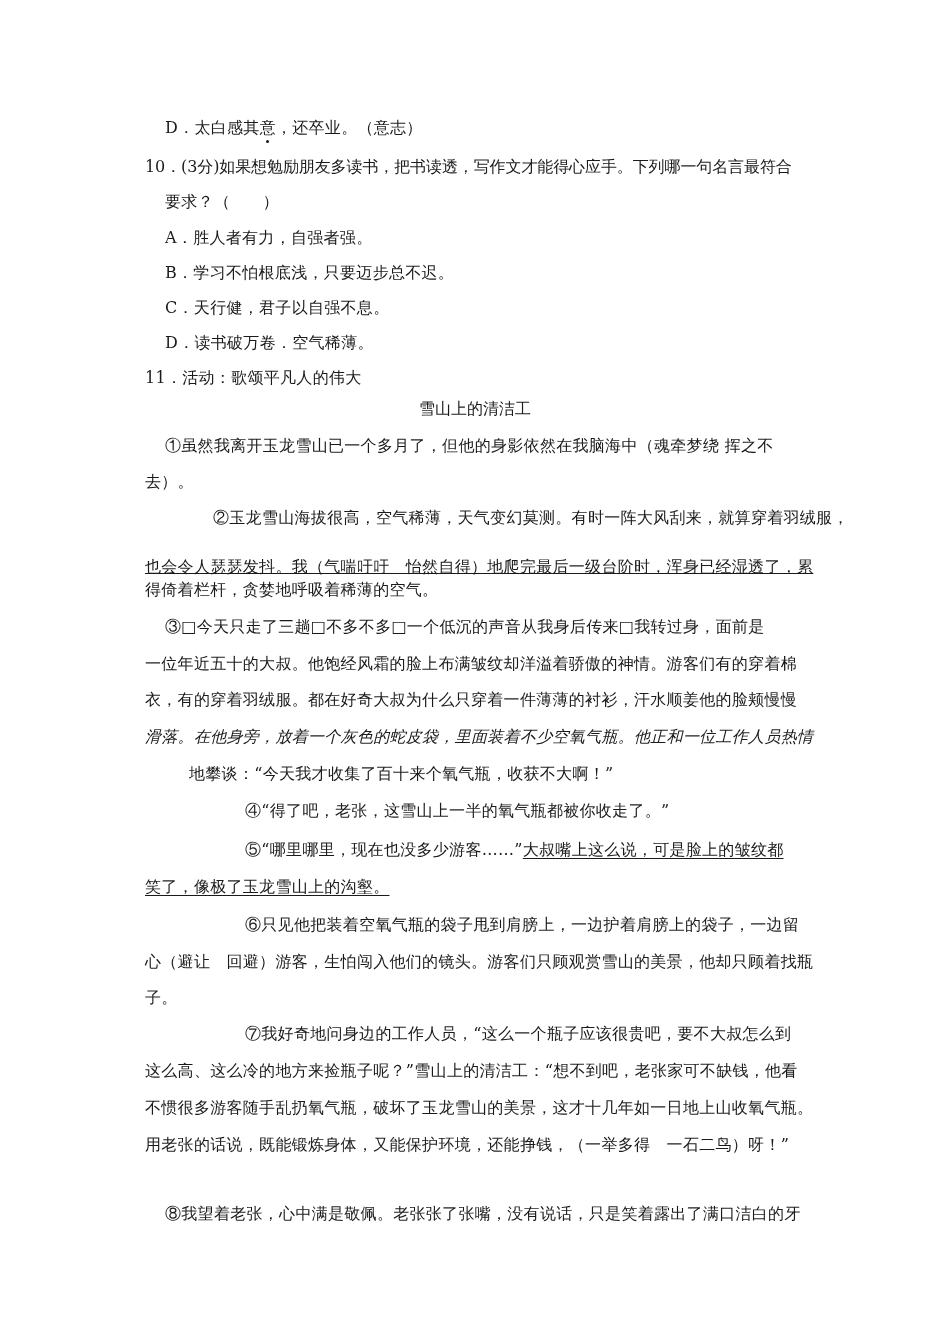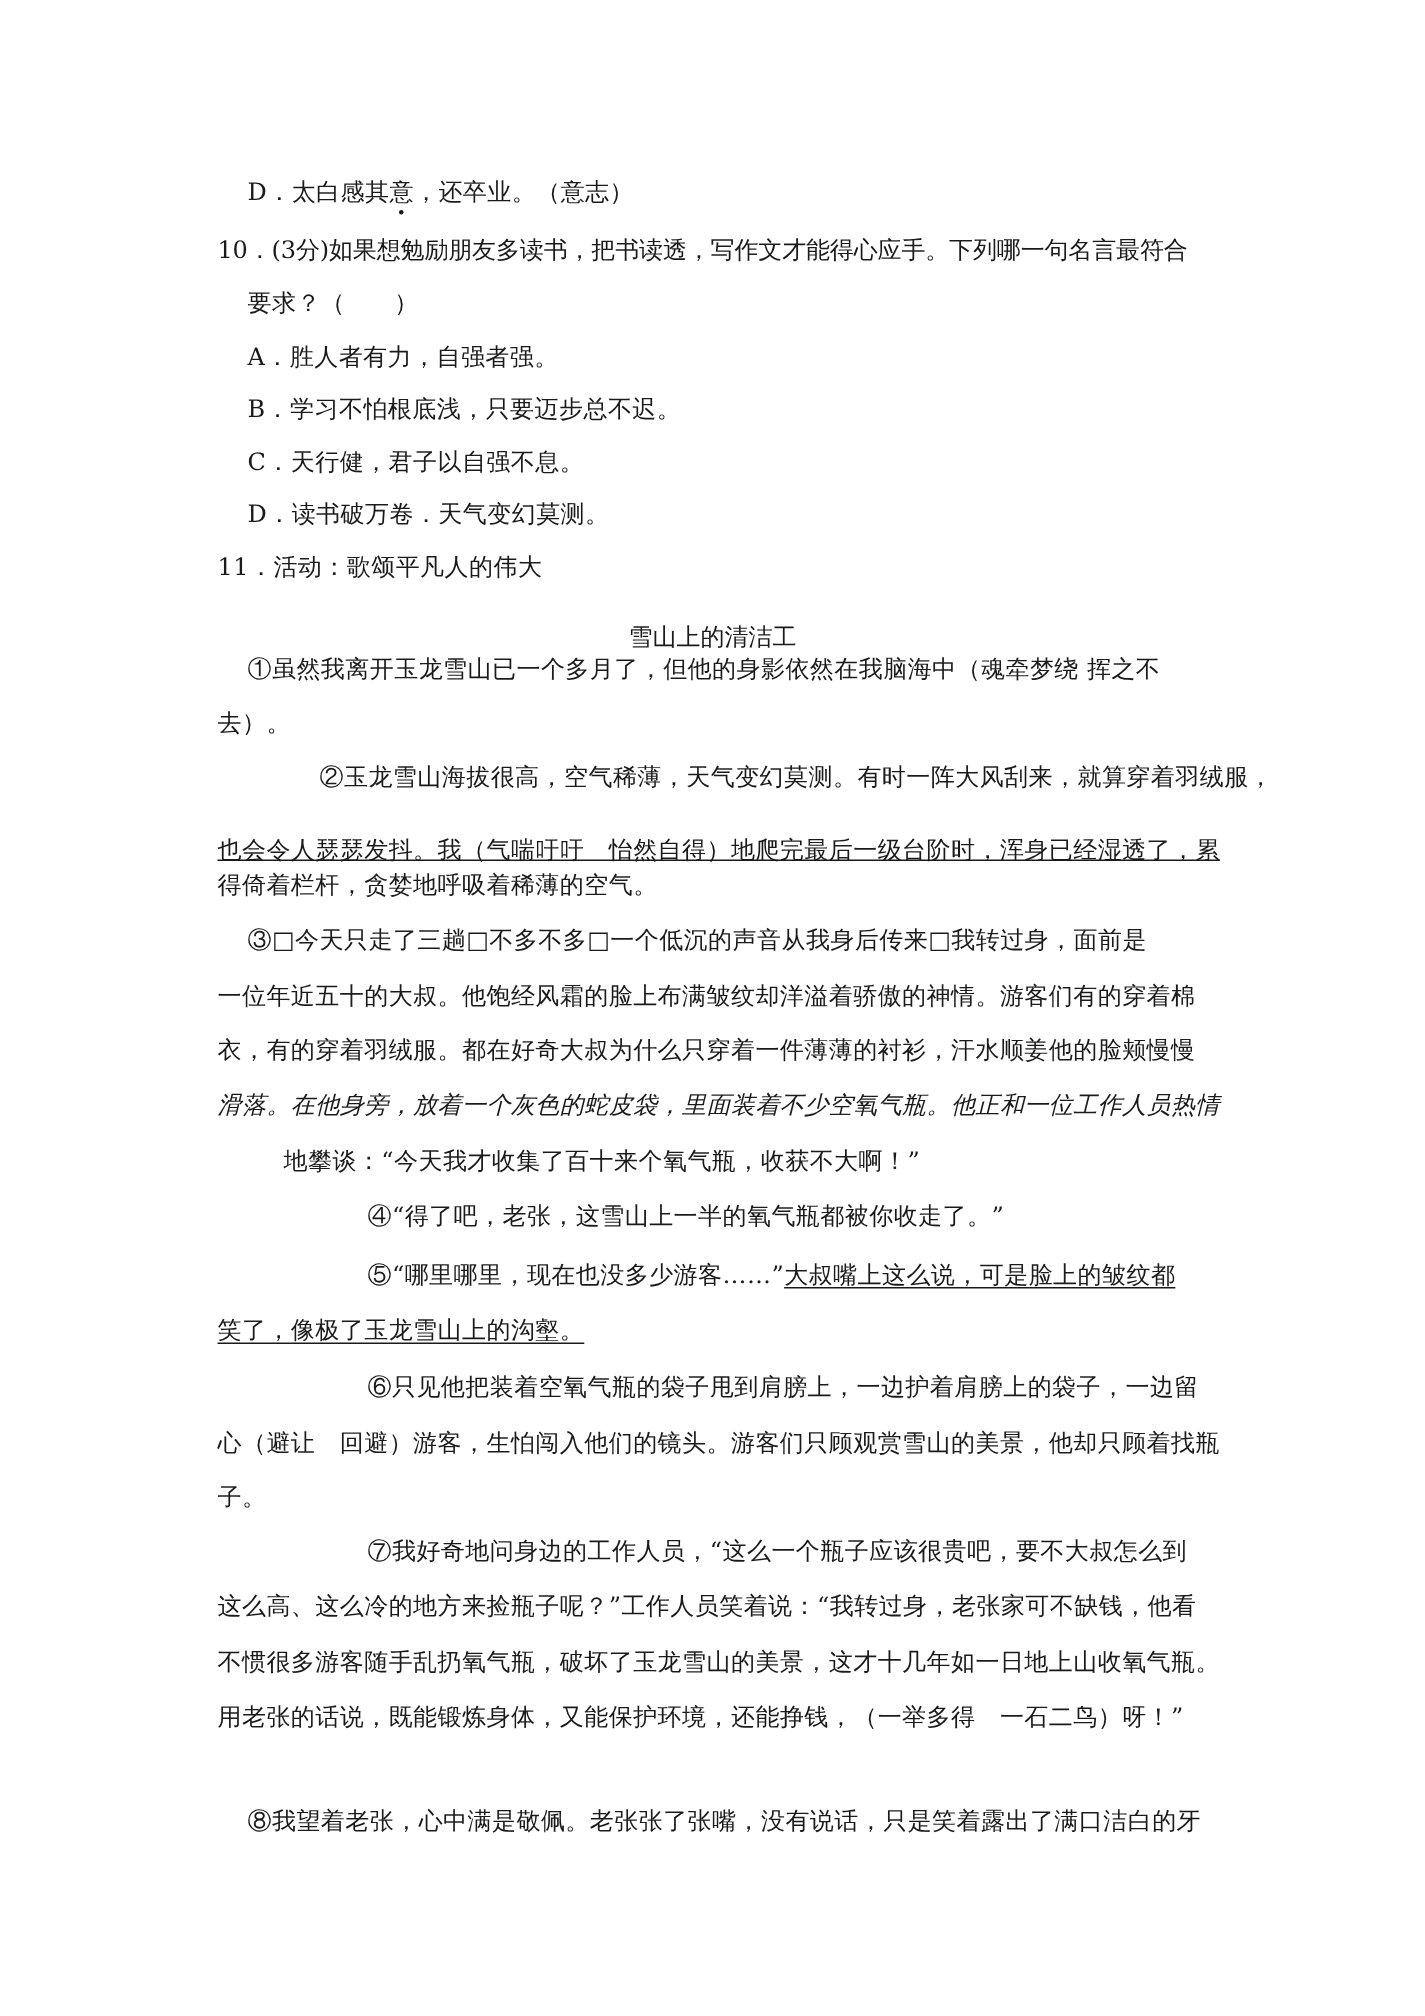--- a/index.html
+++ b/index.html
@@ -3,35 +3,35 @@
 <meta charset="utf-8">
 <style>
   html, body { margin: 0; padding: 0; background: #ffffff; }
   body { width: 950px; height: 1344px; position: relative; overflow: hidden;
          font-family: "DejaVu Serif", "Liberation Serif", serif; color: #1a1a1a; }
   .line { position: absolute; font-size: 16px; line-height: 20px; white-space: nowrap; letter-spacing: 0.3px; }
   .emph { position: relative; }
   .emph::after { content: ""; position: absolute; left: 50%; bottom: -6px; width: 3px; height: 3px;
                  margin-left: -1.5px; border-radius: 50%; background: #1a1a1a; }
   .ul { text-decoration: underline; text-underline-offset: 3px; }
-  .title { position: absolute; left: 0; width: 950px; text-align: center; top: 399px; font-size: 16px; line-height: 20px; margin-top: 16px; }
+  .title { position: absolute; left: 0; width: 950px; text-align: center; top: 399px; font-size: 16px; line-height: 20px; }
 </style>
 </head>
 <body>
 
 <div class="line" style="left:165px; top:118px;">
   <span>D．太白感其</span><span class="emph">意</span><span>，还卒业。（意志）</span>
 </div>
 
 <div class="line" style="left:145px; top:157px; letter-spacing:-0.1px;">10．(3分)如果想勉励朋友多读书，把书读透，写作文才能得心应手。下列哪一句名言最符合</div>
 <div class="line" style="left:165px; top:192px;">要求？（　　）</div>
 <div class="line" style="left:165px; top:228px;">A．胜人者有力，自强者强。</div>
 <div class="line" style="left:165px; top:263px;">B．学习不怕根底浅，只要迈步总不迟。</div>
 <div class="line" style="left:165px; top:298px;">C．天行健，君子以自强不息。</div>
-<div class="line" style="left:165px; top:333px;">D．读书破万卷．天气变幻莫测。</div>
+<div class="line" style="left:165px; top:333px;">D．读书破万卷．空气稀薄。</div>
 
 <div class="line" style="left:145px; top:368px;">11．活动：歌颂平凡人的伟大</div>
 <div class="title">雪山上的清洁工</div>
 
 <div class="line" style="left:165px; top:436px;">①虽然我离开玉龙雪山已一个多月了，但他的身影依然在我脑海中（魂牵梦绕 挥之不</div>
 <div class="line" style="left:145px; top:472px;">去）。</div>
 <div class="line" style="left:165px; top:508px;margin-left:48px;">②玉龙雪山海拔很高，空气稀薄，天气变幻莫测。有时一阵大风刮来，就算穿着羽绒服，</div>
 <div class="line" style="left:145px; top:557px;text-decoration:underline;">也会令人瑟瑟发抖。我（气喘吁吁　怡然自得）地爬完最后一级台阶时，浑身已经湿透了，累</div>
 <div class="line" style="left:145px; top:580px;">得倚着栏杆，贪婪地呼吸着稀薄的空气。</div>
 <div class="line" style="left:165px; top:617px;">③□今天只走了三趟□不多不多□一个低沉的声音从我身后传来□我转过身，面前是</div>
@@ -41,16 +41,16 @@
 <div class="line" style="left:145px; top:764px;margin-left:44px;">地攀谈：“今天我才收集了百十来个氧气瓶，收获不大啊！”</div>
 <div class="line" style="left:245px; top:801px;">④“得了吧，老张，这雪山上一半的氧气瓶都被你收走了。”</div>
 <div class="line" style="left:245px; top:840px;">
   <span>⑤“哪里哪里，现在也没多少游客……”</span><span class="ul">大叔嘴上这么说，可是脸上的皱纹都</span>
 </div>
 <div class="line ul" style="left:145px; top:877px;">笑了，像极了玉龙雪山上的沟壑。</div>
 <div class="line" style="left:245px; top:915px;">⑥只见他把装着空氧气瓶的袋子甩到肩膀上，一边护着肩膀上的袋子，一边留</div>
 <div class="line" style="left:145px; top:952px;">心（避让　回避）游客，生怕闯入他们的镜头。游客们只顾观赏雪山的美景，他却只顾着找瓶</div>
 <div class="line" style="left:145px; top:988px;">子。</div>
 <div class="line" style="left:245px; top:1024px;">⑦我好奇地问身边的工作人员，“这么一个瓶子应该很贵吧，要不大叔怎么到</div>
-<div class="line" style="left:145px; top:1061px;">这么高、这么冷的地方来捡瓶子呢？”工作人员笑着说：“我转过身，老张家可不缺钱，他看</div>
+<div class="line" style="left:145px; top:1061px;">这么高、这么冷的地方来捡瓶子呢？”雪山上的清洁工：“想不到吧，老张家可不缺钱，他看</div>
 <div class="line" style="left:145px; top:1098px;">不惯很多游客随手乱扔氧气瓶，破坏了玉龙雪山的美景，这才十几年如一日地上山收氧气瓶。</div>
 <div class="line" style="left:145px; top:1135px;">用老张的话说，既能锻炼身体，又能保护环境，还能挣钱，（一举多得　一石二鸟）呀！”</div>
 <div class="line" style="left:165px; top:1172px;margin-top:32px;">⑧我望着老张，心中满是敬佩。老张张了张嘴，没有说话，只是笑着露出了满口洁白的牙</div>
 
 </body></html>

